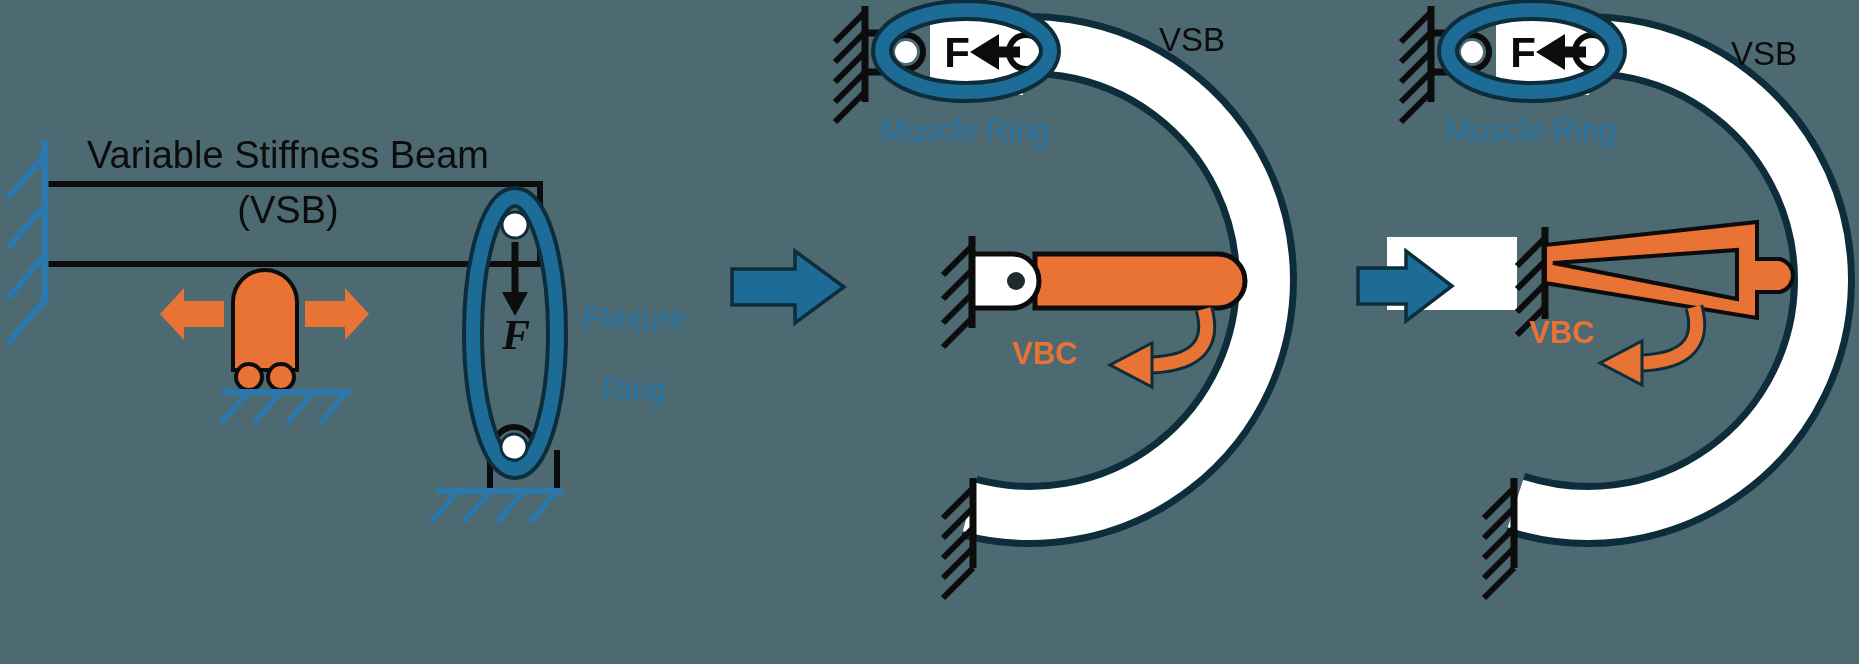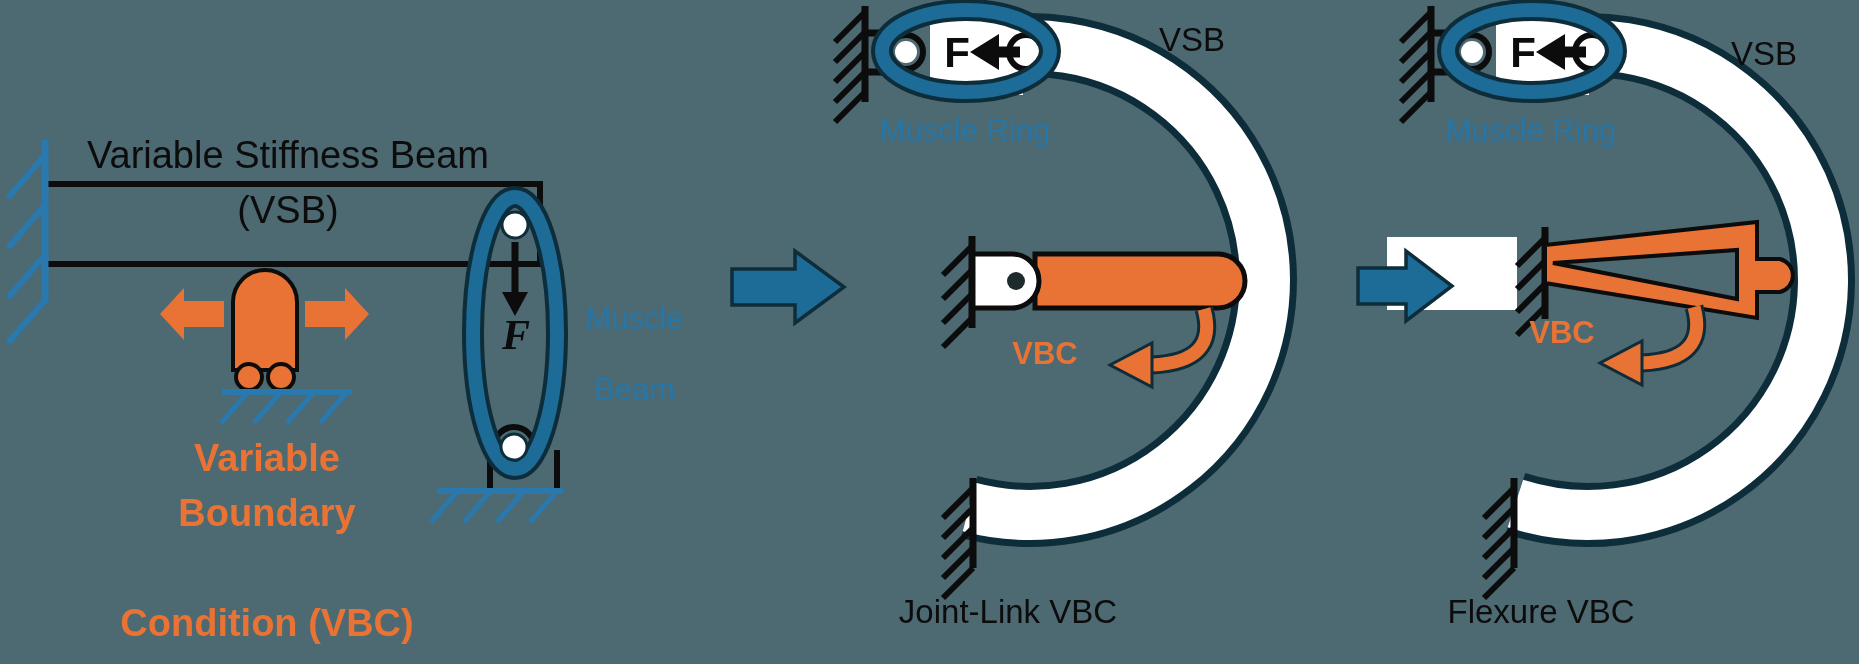--- a/index.html
+++ b/index.html
@@ -146,32 +146,30 @@
                M1553 263 L1737 250 V299 Z"></path>
 
       <path class="curve-out" d="M1694 307 Q1709 360 1642 363"></path>
       <path class="curve-in" d="M1694 307 Q1709 360 1642 363"></path>
       <polygon class="curve-head" points="1642,341 1642,385 1600,363"></polygon>
     </g>
   </svg>
 
   <div class="lbl t-black fs30" style="left:38px;top:128px;width:500px;">Variable Stiffness Beam (VSB)</div>
 
-  <div class="lbl t-orange fs30" style="left:107px;top:431px;width:320px;"><span>Variable Boundary</span><br>
-    <span>Condition (VBC)</span></div>
+  <div class="lbl t-orange fs30" style="left:107px;top:431px;width:320px;"><br>
+    </div>
 
-  <div class="lbl t-blue fs31" style="left:577px;top:301px;width:115px;"><span>Muscle</span><br>
-    <span>Beam</span></div>
+  <div class="lbl t-blue fs31" style="left:577px;top:301px;width:115px;"><span>Flexure</span><br>
+    <span>Ring</span></div>
 
   <div class="lbl f-serif" style="left:492px;top:311px;width:48px;">F</div>
 
   <div class="lbl t-blue fs31" style="left:845px;top:113px;width:240px;">Muscle Ring</div>
   <div class="lbl t-black fs33" style="left:1140px;top:22px;width:104px;">VSB</div>
   <div class="lbl f-sans" style="left:928px;top:29px;width:58px;">F</div>
   <div class="lbl t-orange fs31" style="left:995px;top:336px;width:100px;">VBC</div>
-  <div class="lbl t-black fs33" style="left:858px;top:594px;width:300px;">Joint-Link VBC</div>
 
   <div class="lbl t-blue fs31" style="left:1411px;top:113px;width:240px;">Muscle Ring</div>
   <div class="lbl t-black fs33" style="left:1712px;top:36px;width:104px;">VSB</div>
   <div class="lbl f-sans" style="left:1494px;top:29px;width:58px;">F</div>
   <div class="lbl t-orange fs31" style="left:1512px;top:315px;width:100px;">VBC</div>
-  <div class="lbl t-black fs33" style="left:1391px;top:594px;width:300px;">Flexure VBC</div>
 </div>
 
 </body></html>

